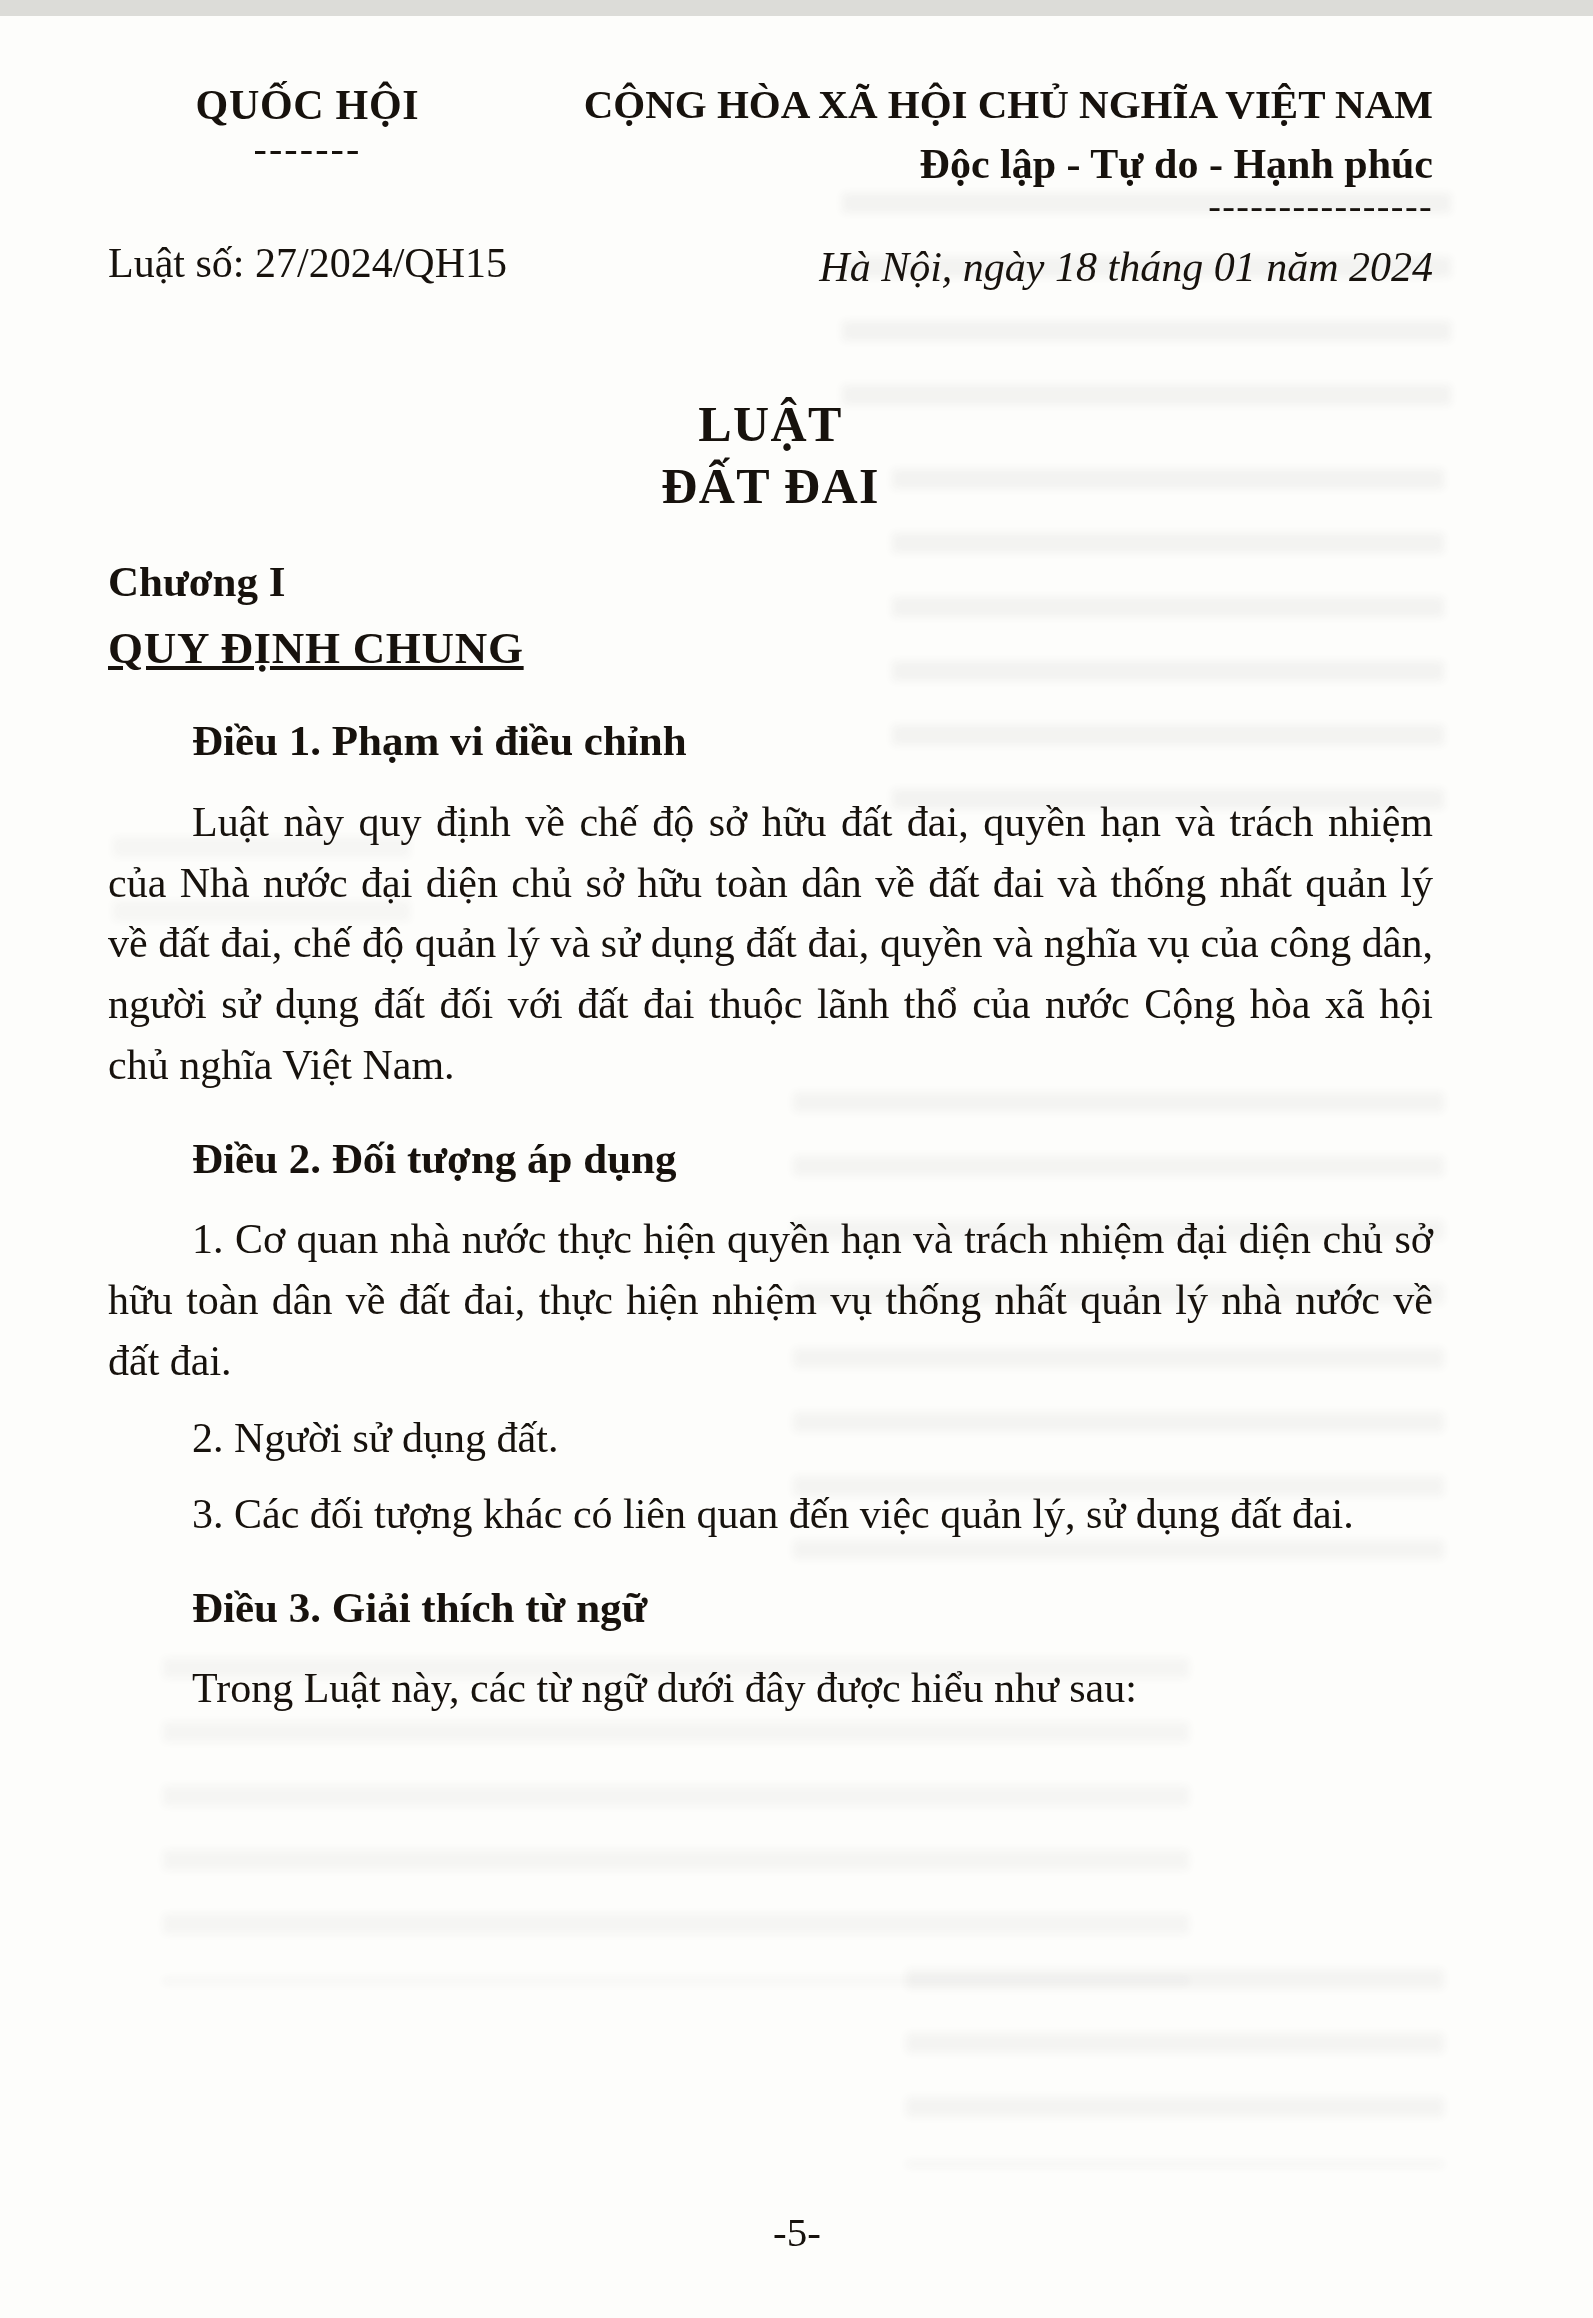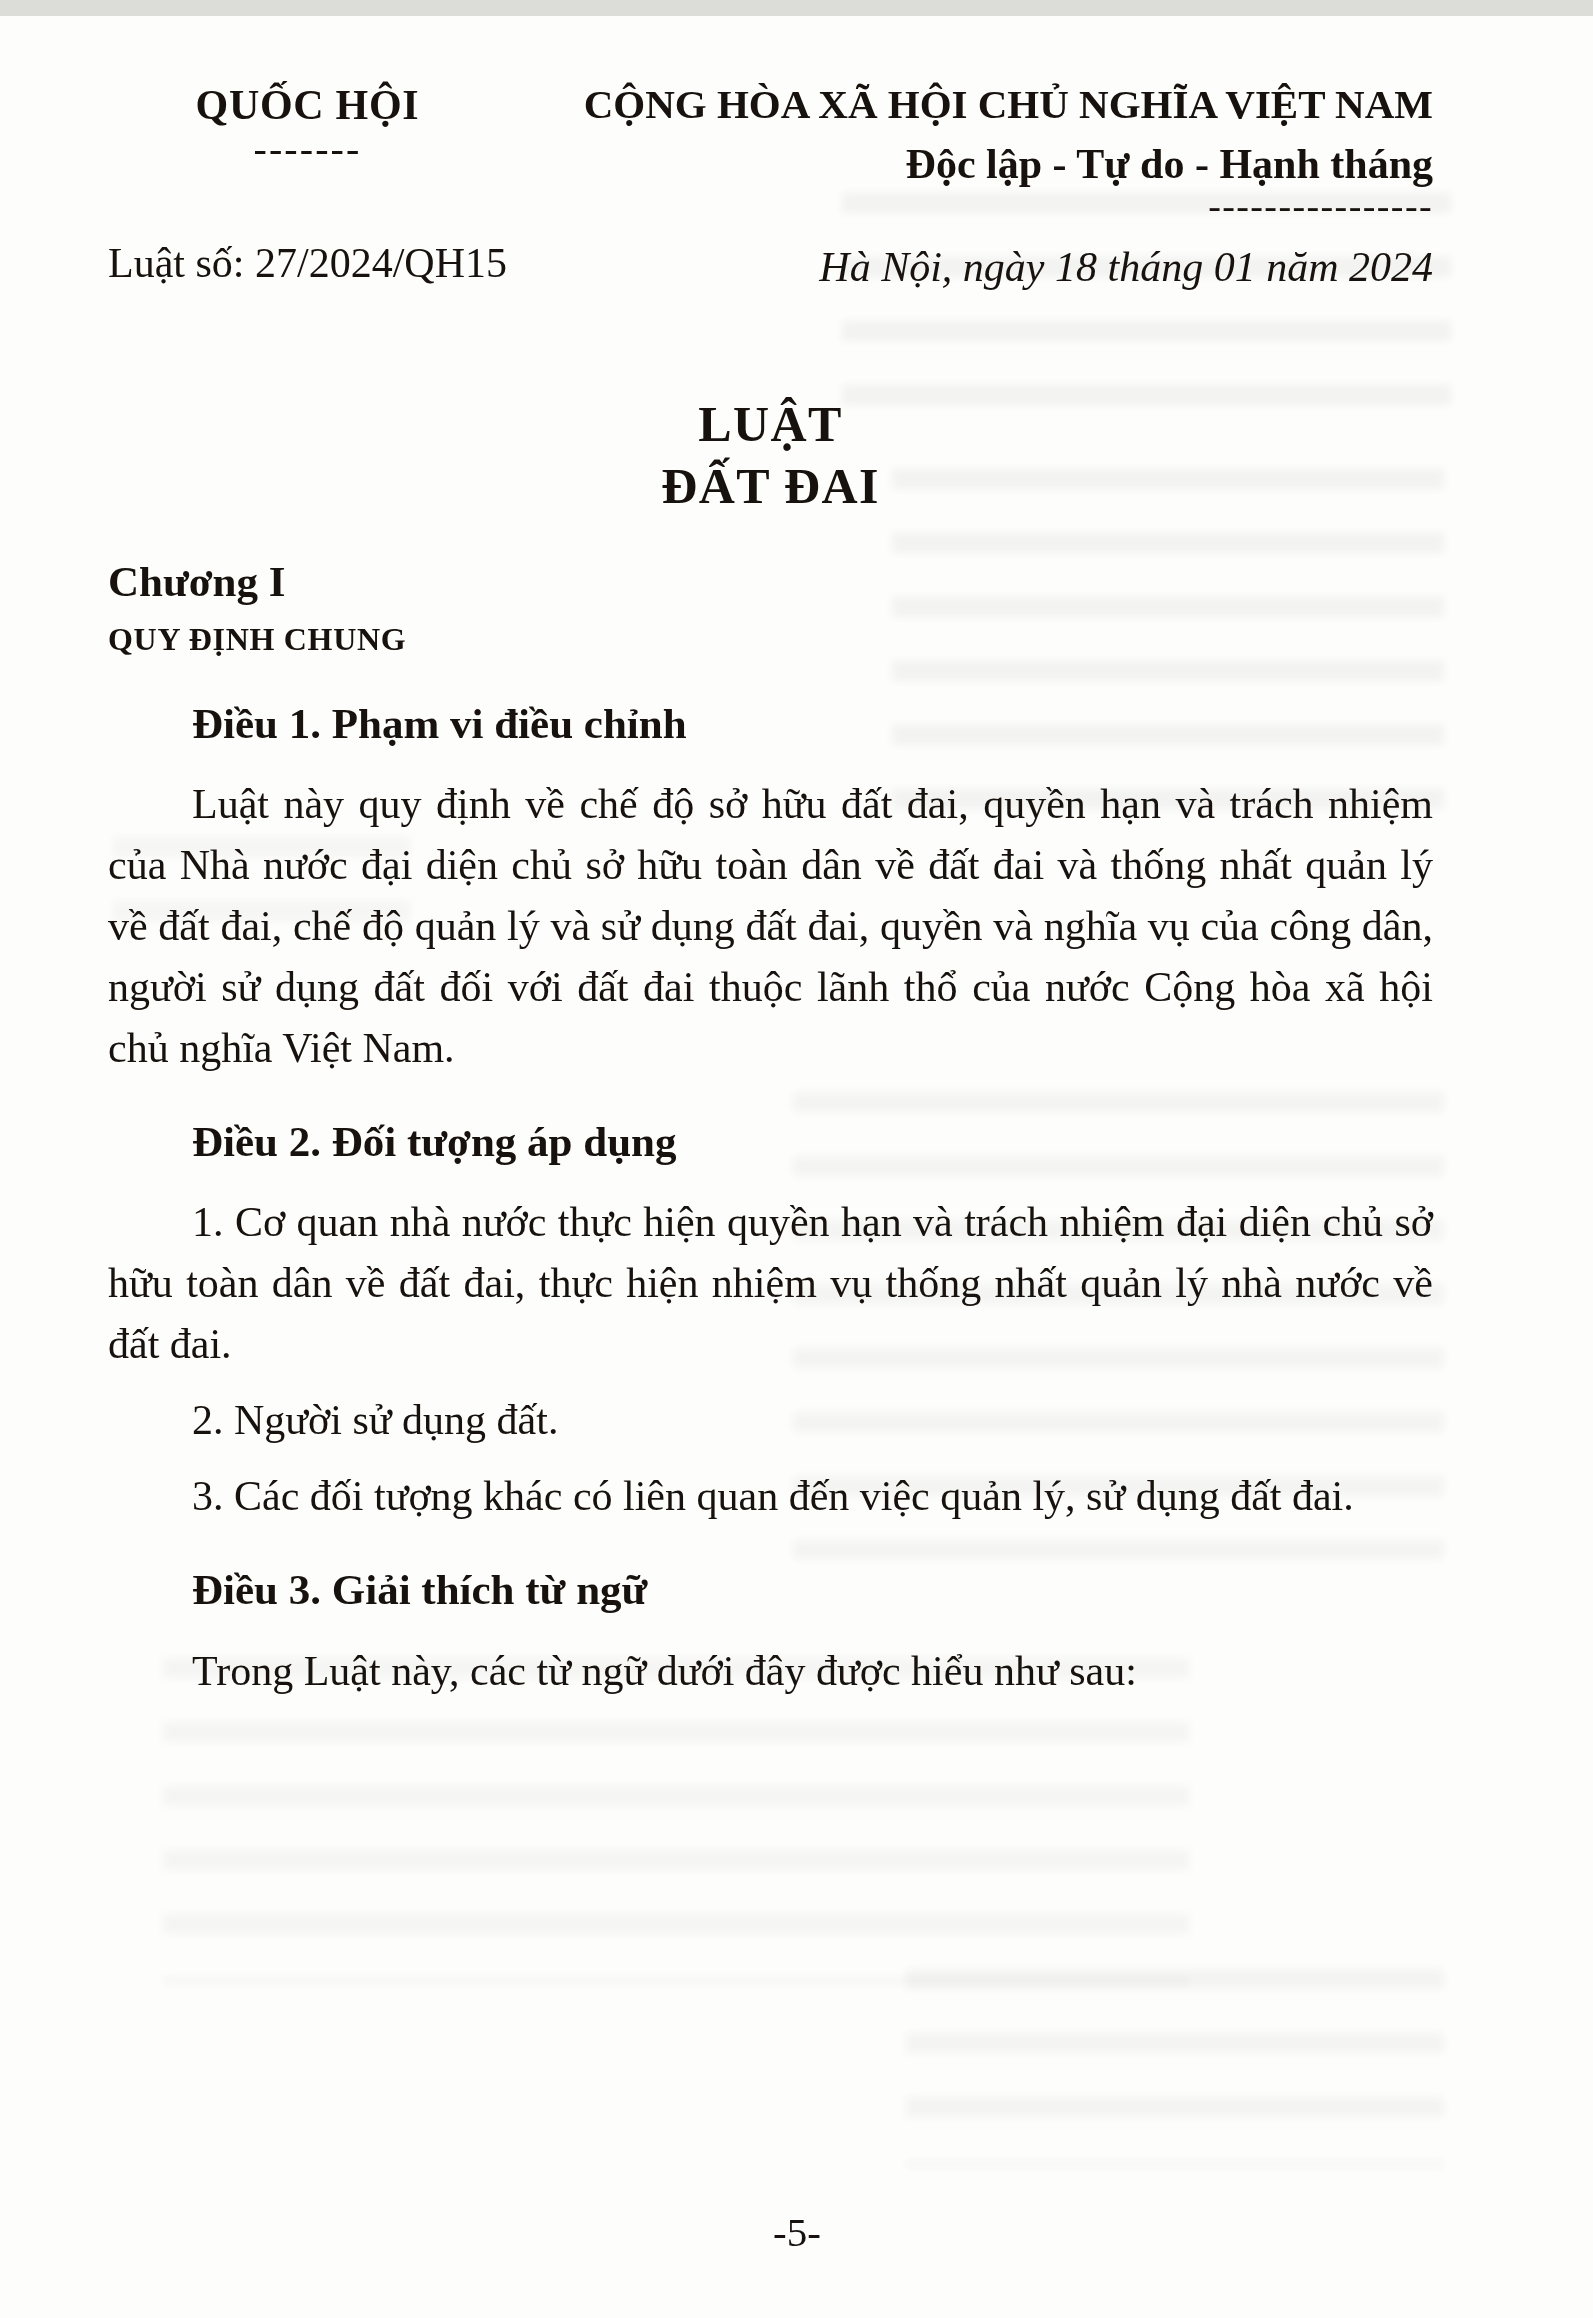--- a/index.html
+++ b/index.html
@@ -40,21 +40,21 @@
   
   .preamble { margin-top: 79px; }
   .pre-line {
     font-style: italic; font-size: 43px; line-height: 1.4;
     text-indent: 84px; margin: 0 0 24px 0;
   }
 
   
   .chapter { text-align: left; font-weight: bold; margin-top: 35px; }
   .chapter-num   { font-size: 43px; line-height: 1.35; }
-  .chapter-title { font-size: 32px; line-height: 1.35; margin-top: 7px; letter-spacing: 0.7px; }
+  .chapter-title { font-size: 45px; line-height: 1.35; margin-top: 7px; letter-spacing: 0.7px; text-decoration: underline; }
 
   
   .article-heading {
     font-size: 43px; font-weight: bold; line-height: 1.4;
     text-indent: 84px; margin: 33px 0 20px 0;
   }
   .body-para {
     font-size: 42px; line-height: 1.45; text-align: justify;
     text-indent: 84px; margin: 0 0 15.6px 0;
   }
@@ -90,21 +90,21 @@
   <div class="content">
 
     <header class="doc-header">
       <div class="hdr-left">
         <div class="hdr-org">QUỐC HỘI</div>
         <div class="hdr-dash">-------</div>
         <div class="hdr-lawno">Luật số: 27/2024/QH15</div>
       </div>
       <div class="hdr-right">
         <div class="hdr-nation">CỘNG HÒA XÃ HỘI CHỦ NGHĨA VIỆT NAM</div>
-        <div class="hdr-motto">Độc lập - Tự do - Hạnh tháng</div>
+        <div class="hdr-motto">Độc lập - Tự do - Hạnh phúc</div>
         <div class="hdr-dash2">----------------</div>
         <div class="hdr-date">Hà Nội, ngày 18 tháng 01 năm 2024</div>
       </div>
     </header>
 
     <div class="doc-title">
       <div>LUẬT</div>
       <div>ĐẤT ĐAI</div>
     </div>
 

